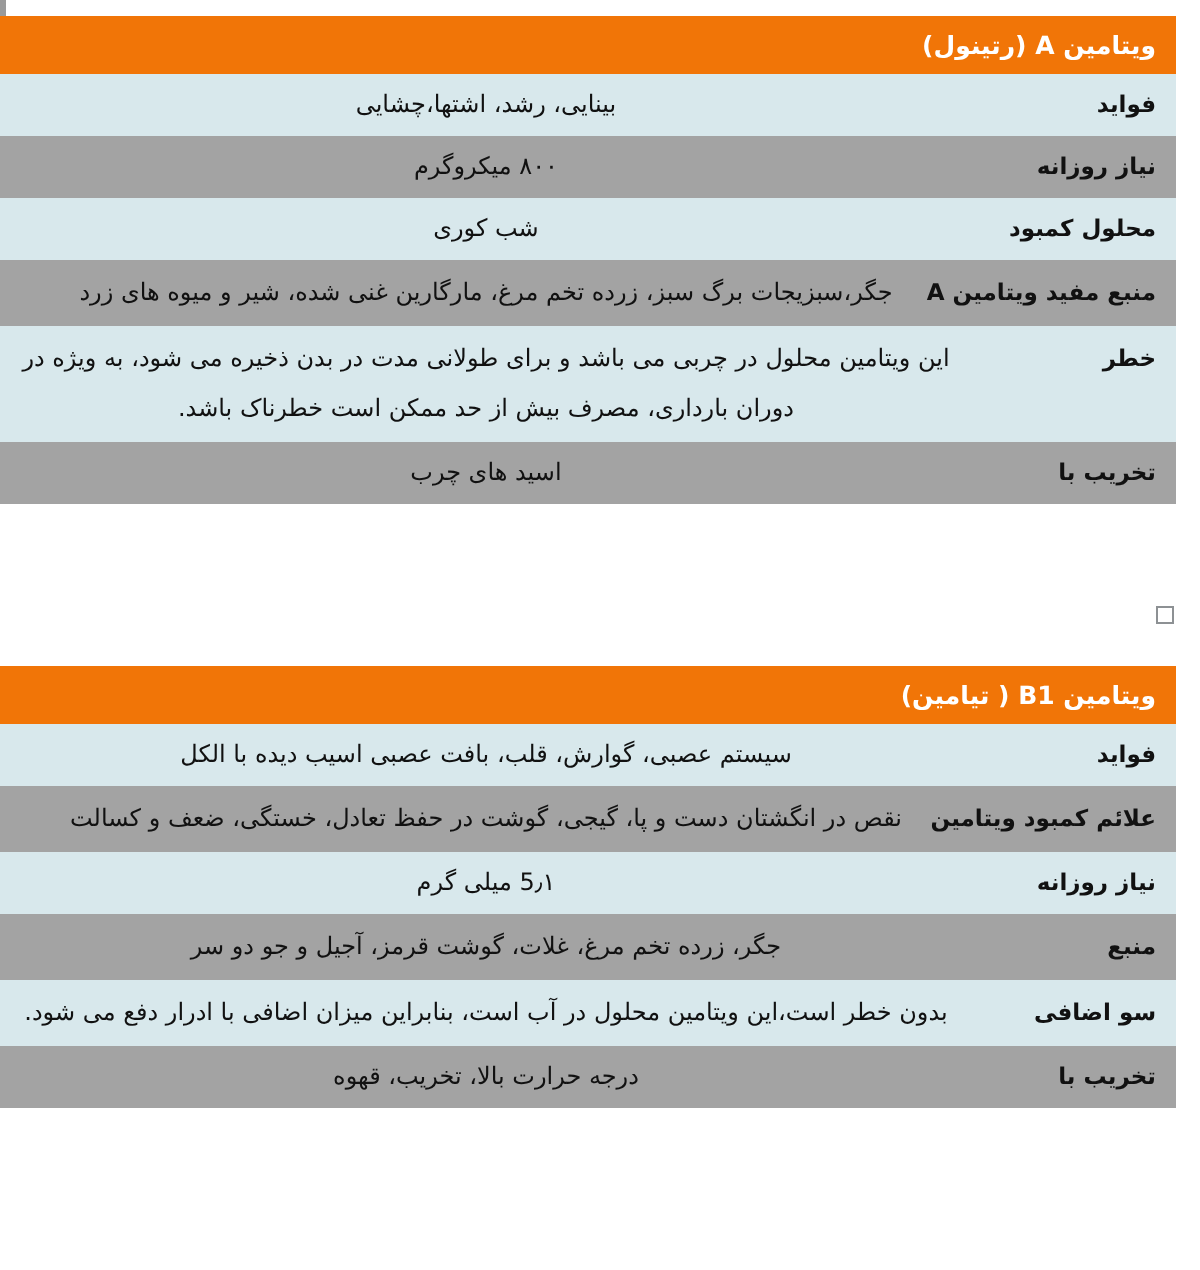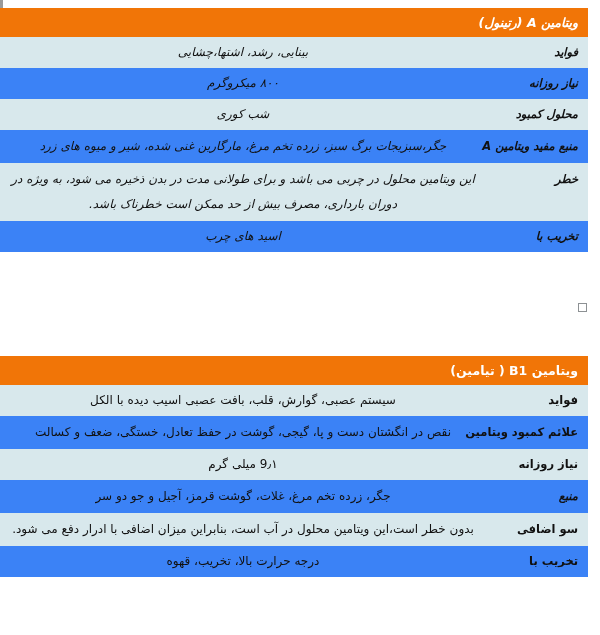--- a/index.html
+++ b/index.html
@@ -44,22 +44,22 @@
     background: #ffffff;
     box-sizing: border-box;
   }
 
   .table-block {
     position: absolute;
     left: 0;
     width: 588px;
   }
 
-  #table-a { top: 8px; font-style: italic; }
-  #table-b { top: 356px; }
+  #table-a { top: 8px; }
+  #table-b { top: 333px; }
 
   table.vit {
     width: 588px;
     border-collapse: collapse;
     table-layout: fixed;
     direction: rtl;
   }
 
   table.vit col.c-label { width: 102px; }
   table.vit col.c-value { width: 486px; }
@@ -92,24 +92,24 @@
   }
 
   td.value {
     text-align: center;
     font-weight: normal;
     margin-left: 19px;
   }
 
   
   tr.band-dark td { background: #d8e8ec; }
-  tr.band-light td { background: #3b82f6; }
-
-  
-  td.label-bottom { vertical-align: bottom; font-style: italic; }
+  tr.band-light td { background: #a3a3a3; }
+
+  
+  td.label-bottom { vertical-align: bottom; }
   td.value-top { vertical-align: top; }
 
   .pad-row td { padding-top: 4px; padding-bottom: 4px; }
 </style>
 </head>
 <body>
 
 <div class="page">
 
   <div class="corner-mark"></div>
@@ -171,21 +171,21 @@
         <tr class="band-dark">
           <td class="label">فواید</td>
           <td class="value">سیستم عصبی، گوارش، قلب، بافت عصبی اسیب دیده با الکل</td>
         </tr>
         <tr class="band-light pad-row">
           <td class="label">علائم کمبود ویتامین</td>
           <td class="value">نقص در انگشتان دست و پا، گیجی، گوشت در حفظ تعادل، خستگی، ضعف و کسالت</td>
         </tr>
         <tr class="band-dark">
           <td class="label">نیاز روزانه</td>
-          <td class="value">9٫۱ میلی گرم</td>
+          <td class="value">5٫۱ میلی گرم</td>
         </tr>
         <tr class="band-light pad-row">
           <td class="label label-bottom">منبع</td>
           <td class="value value-top">جگر، زرده تخم مرغ، غلات، گوشت قرمز، آجیل و جو دو سر</td>
         </tr>
         <tr class="band-dark pad-row">
           <td class="label">سو اضافی</td>
           <td class="value">بدون خطر است،این ویتامین محلول در آب است، بنابراین میزان اضافی با ادرار دفع می شود.</td>
         </tr>
         <tr class="band-light">

